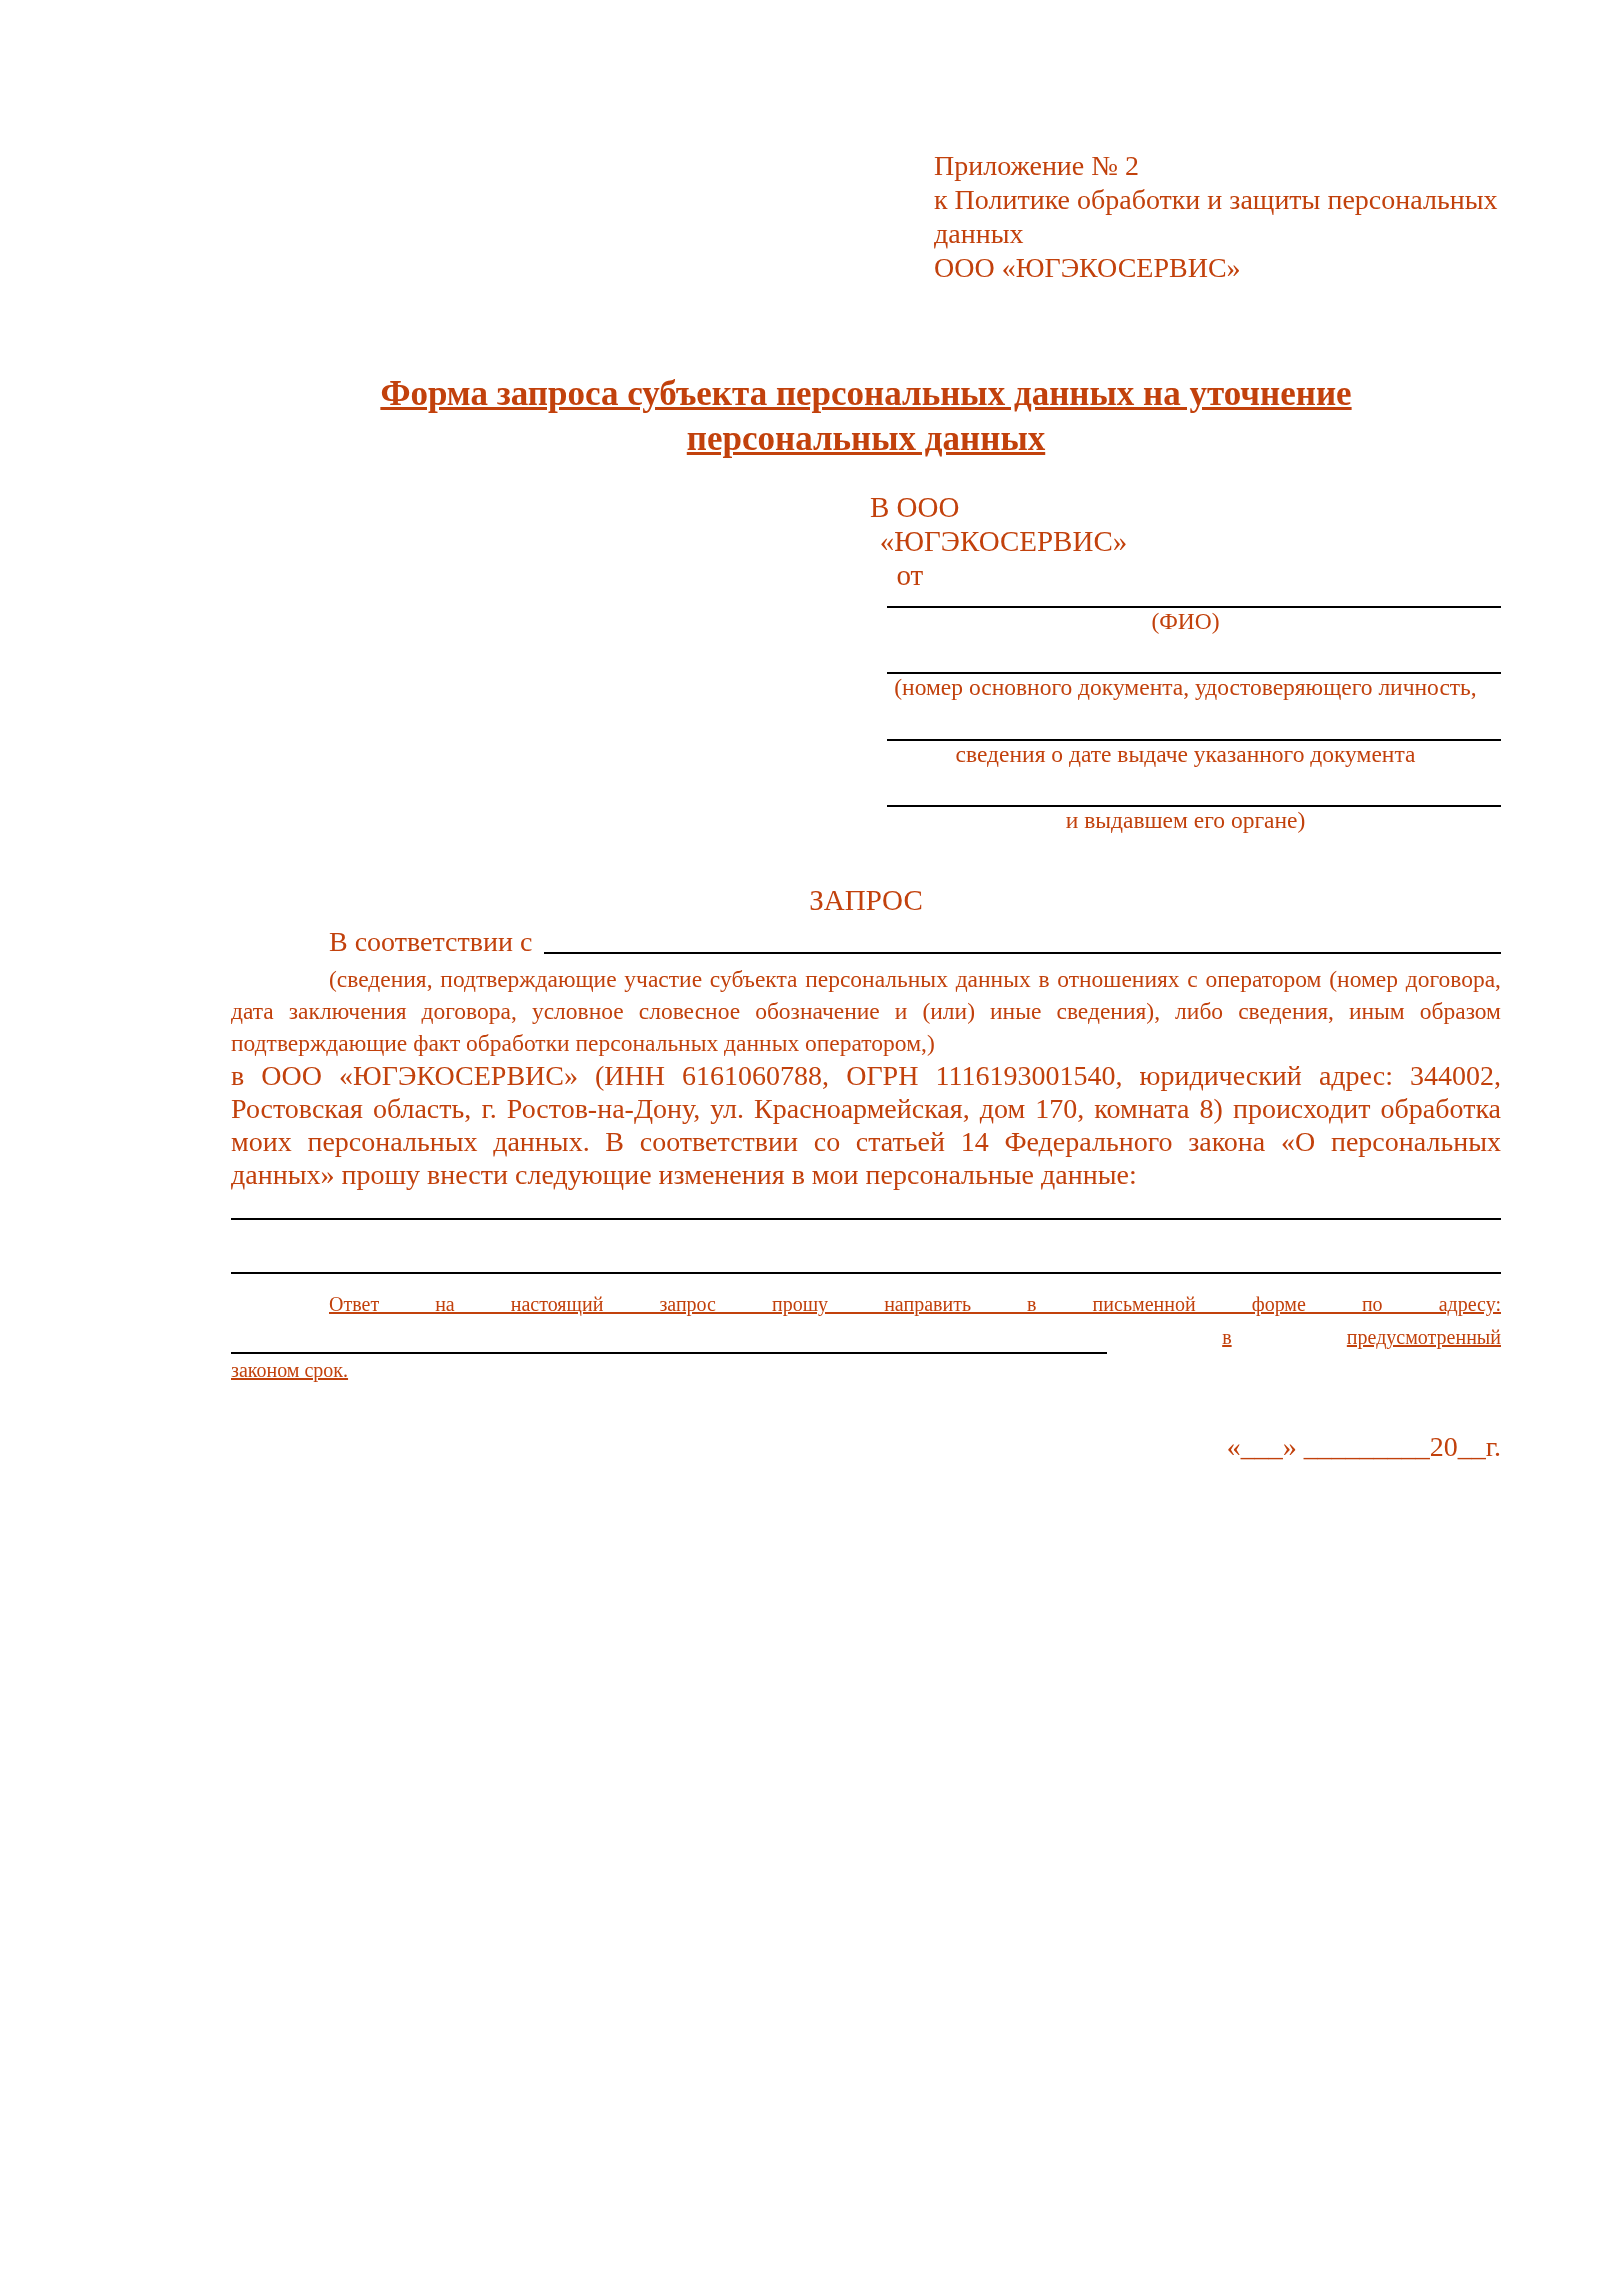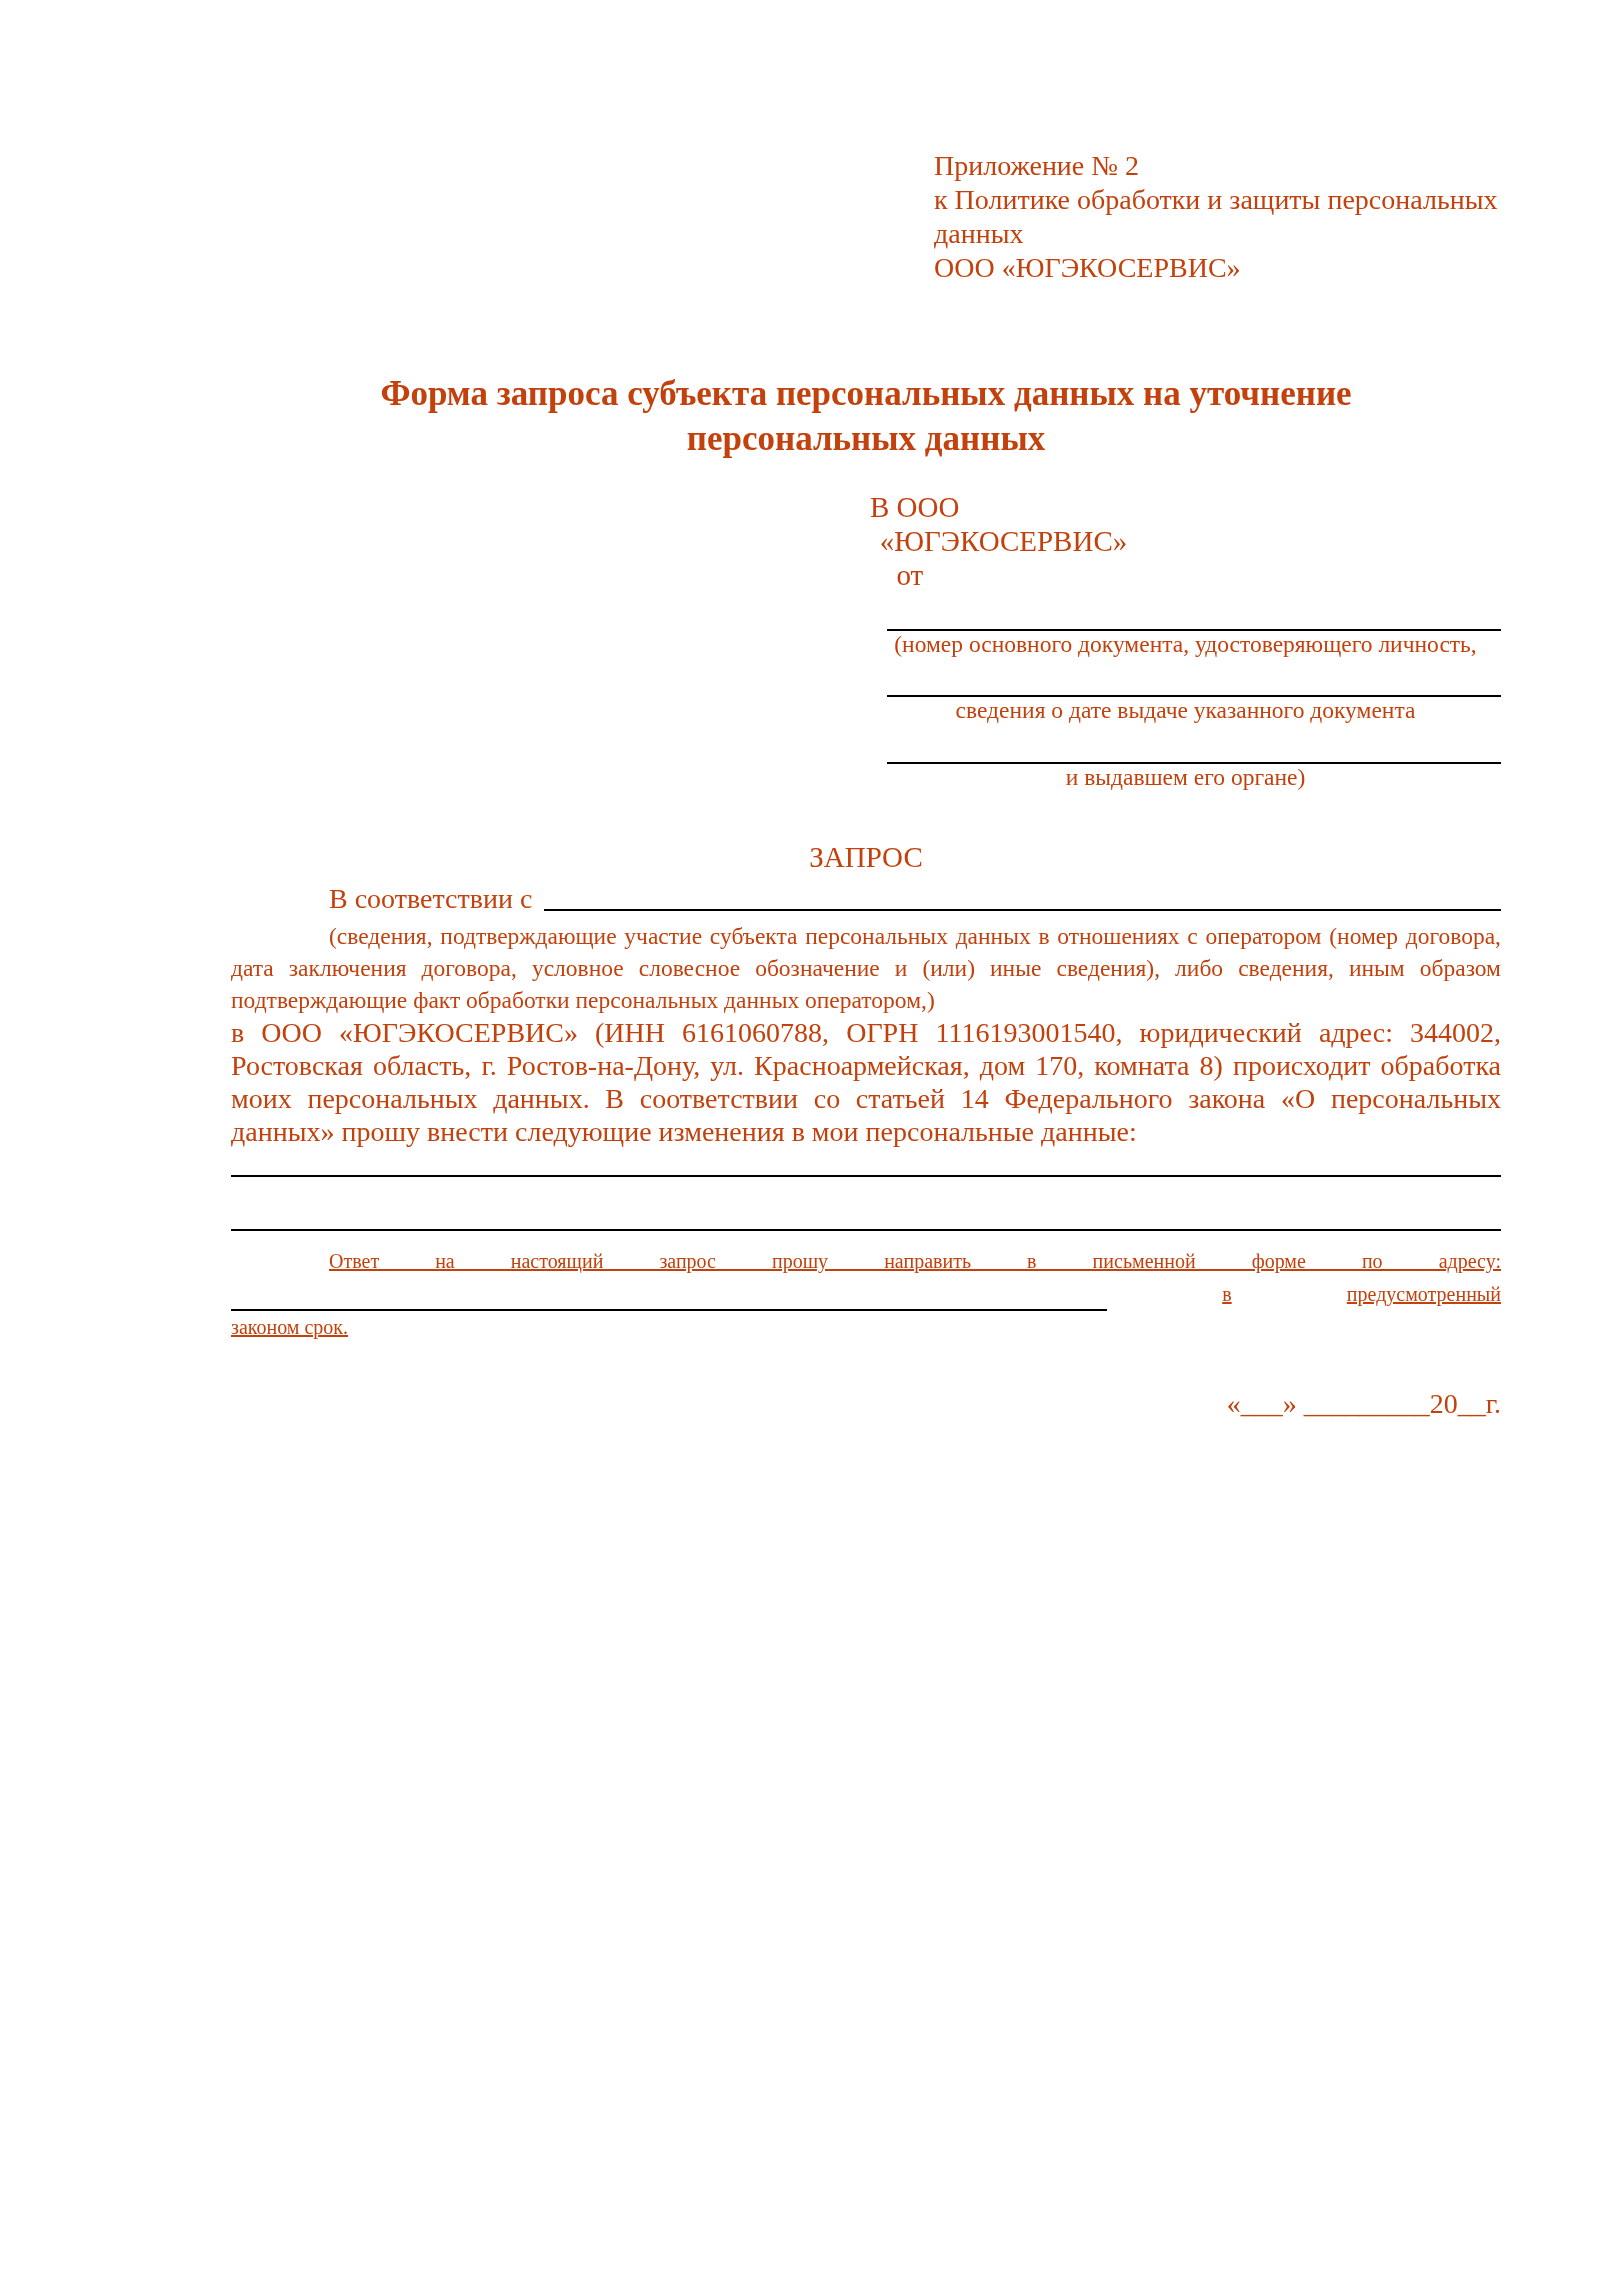--- a/index.html
+++ b/index.html
@@ -20,20 +20,21 @@
     width:600px;
     font-size:28px; line-height:34px;
   }
 
   
   .doc-title {
     margin:86px auto 0 auto;
     max-width:1117px;
     font-size:35px; font-weight:bold; line-height:45px;
     text-align:center;
+    text-decoration:underline;
   }
 
   
   .addressee { margin:29px 0 0 639px; width:631px; font-size:29px; line-height:34px; }
   .addr-line2 { padding-left:9.8px; }
   .addr-line3 { padding-left:26.5px; }
   .addr-field { margin-top:37px; }
   .addr-field.first { margin-top:13.7px; }
   .field-line { height:0; border-top:2.9px solid #000; margin-left:16.7px; }
   .field-caption { font-size:23.5px; line-height:27.4px; text-align:center; }
@@ -81,20 +82,24 @@
       <div>ООО «ЮГЭКОСЕРВИС»</div>
     </div>
 
     <div class="doc-title">Форма запроса субъекта персональных данных на уточнение персональных данных</div>
 
     <div class="addressee">
       <div>В ООО</div>
       <div class="addr-line2">«ЮГЭКОСЕРВИС»</div>
       <div class="addr-line3">от</div>
 
+      <div class="addr-field first">
+        <div class="field-line"></div>
+        <div class="field-caption">(ФИО)</div>
+      </div>
       <div class="addr-field">
         <div class="field-line"></div>
         <div class="field-caption">(номер основного документа, удостоверяющего личность,</div>
       </div>
       <div class="addr-field">
         <div class="field-line"></div>
         <div class="field-caption">сведения о дате выдаче указанного документа</div>
       </div>
       <div class="addr-field">
         <div class="field-line"></div>

